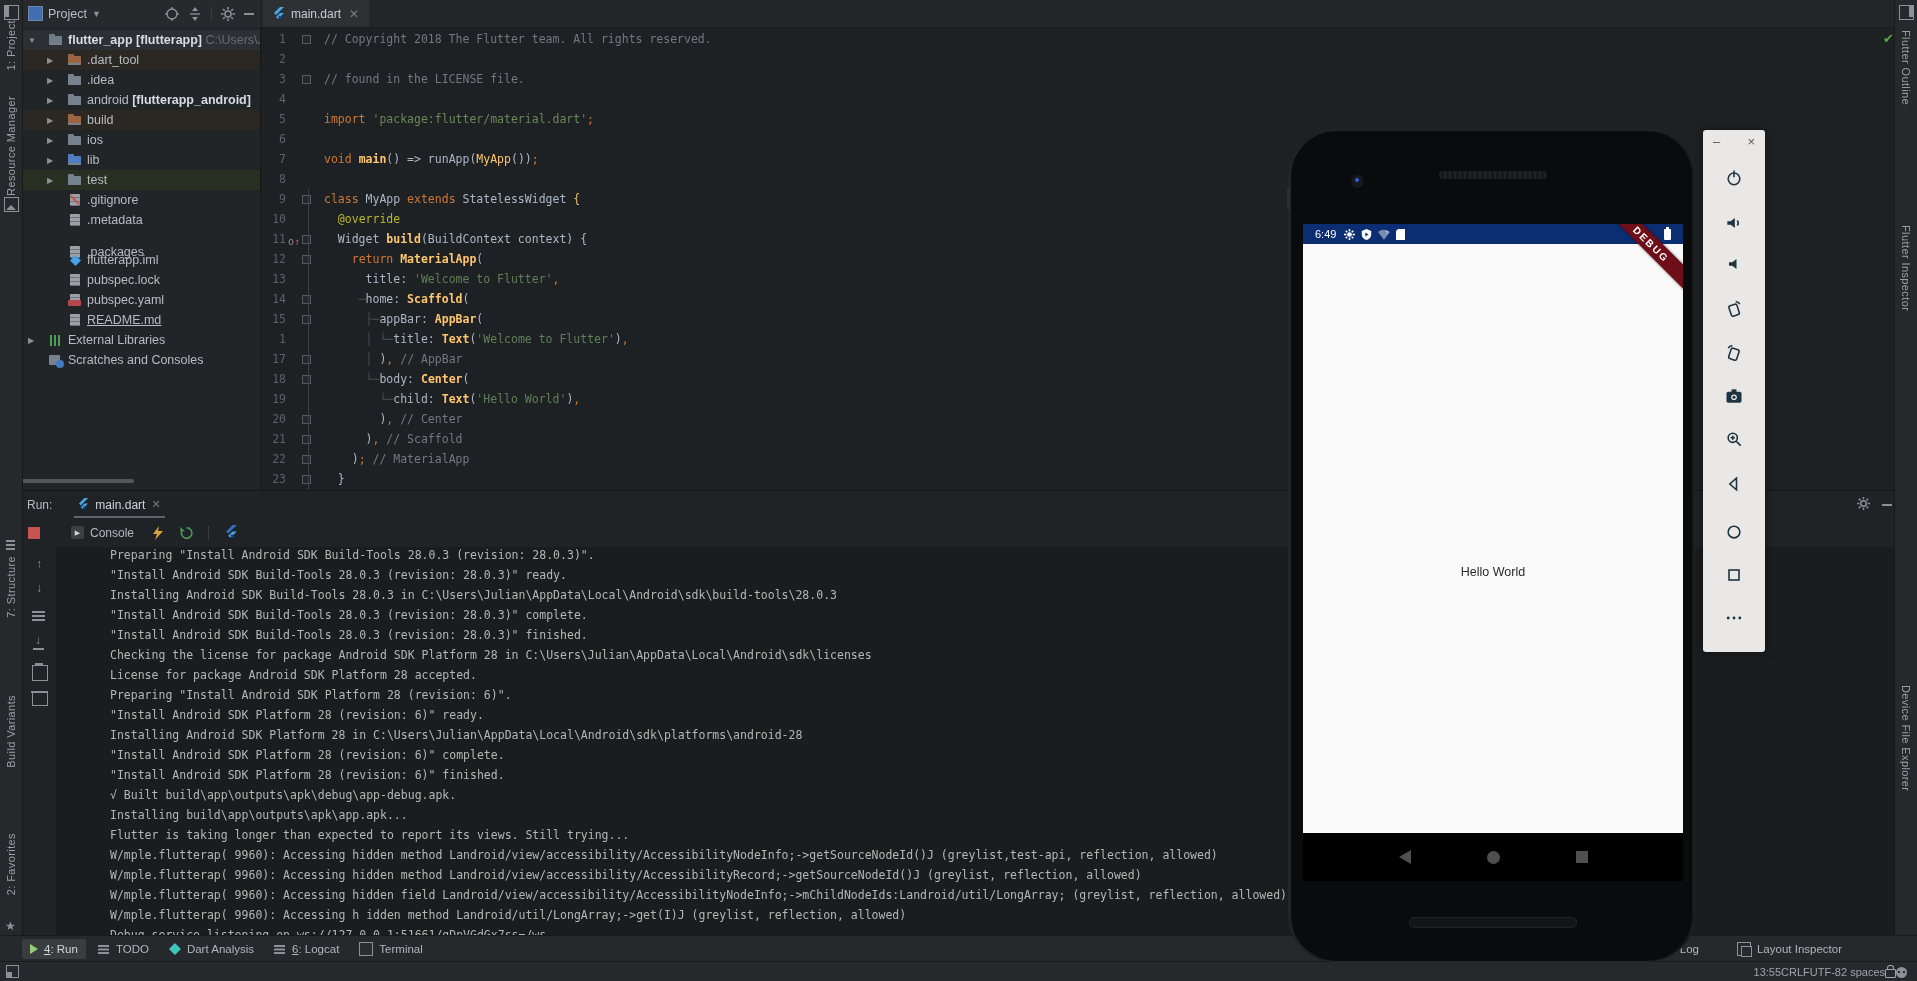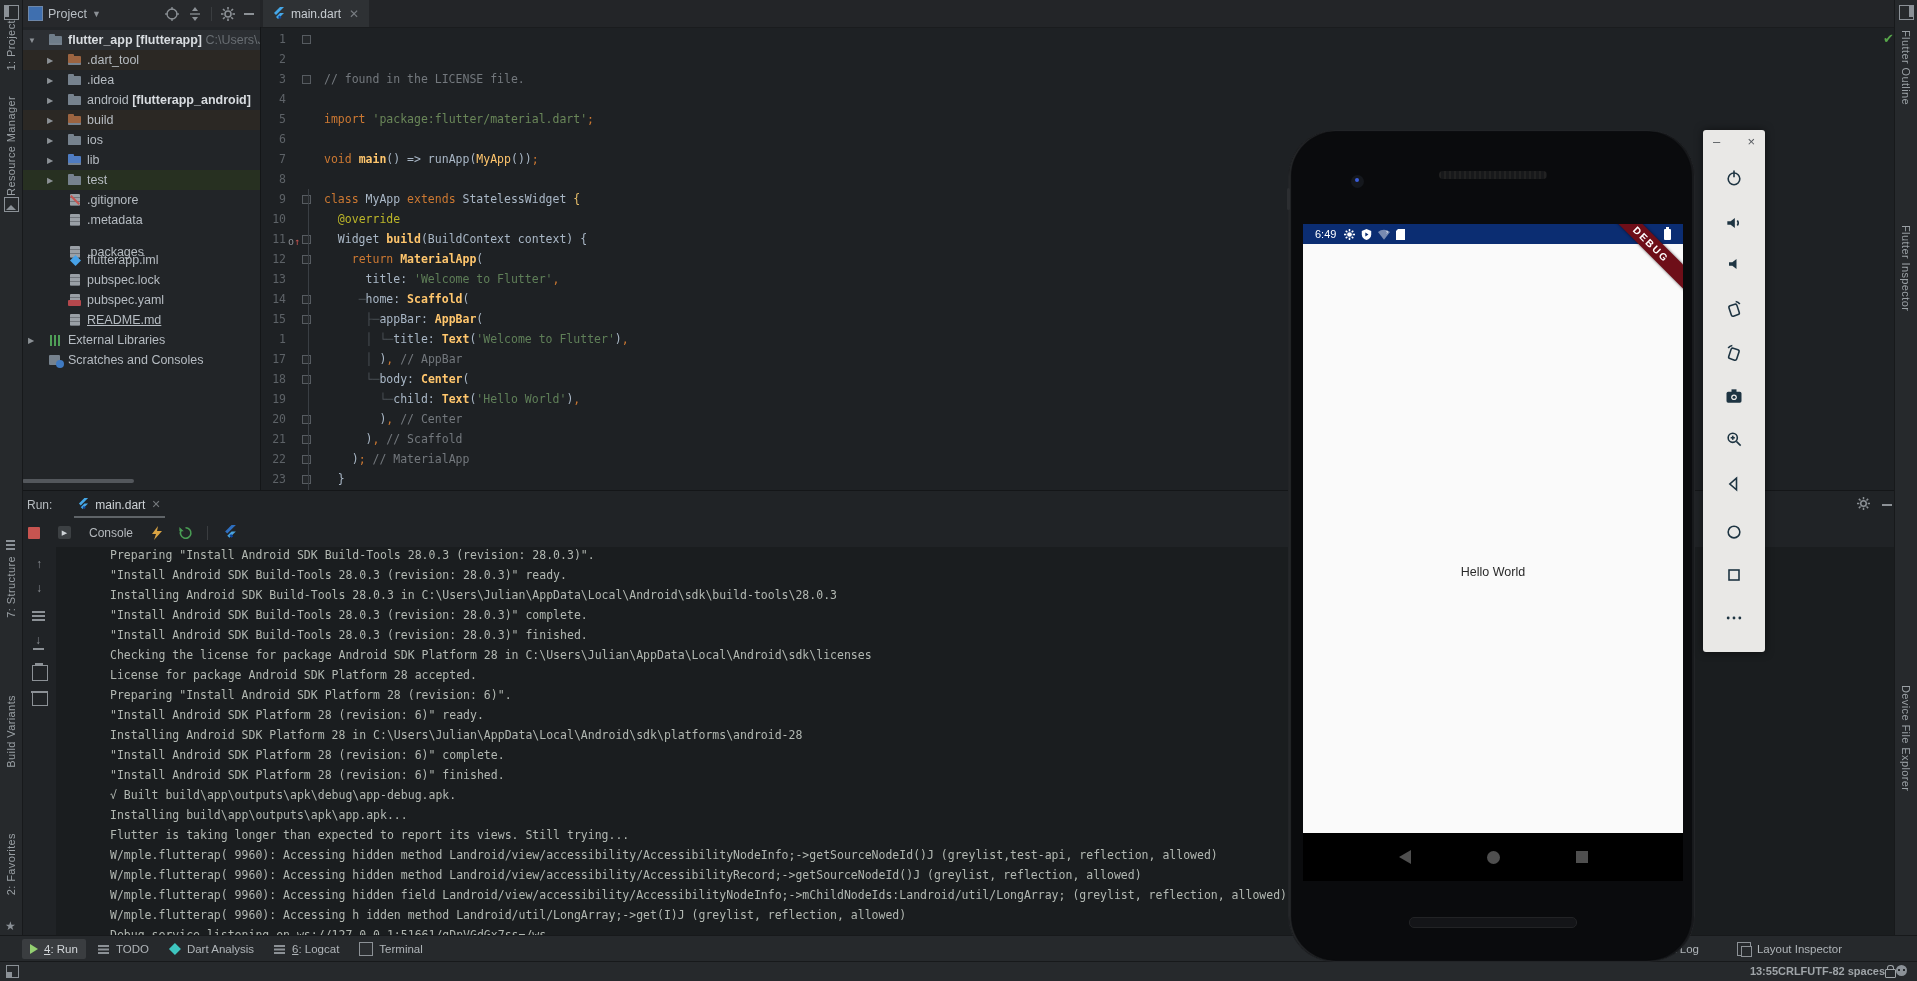--- a/index.html
+++ b/index.html
@@ -92,21 +92,21 @@
 
   
   .run-panel{position:absolute;left:22px;top:490px;right:17px;height:455px;background:#202326;
        border-top:1px solid #141618;z-index:2;}
   .run-hdr{position:absolute;left:0;top:0;right:0;height:27px;display:flex;align-items:center;color:#b7bcc0;font-size:12px;}
   .run-tab{display:flex;align-items:center;gap:6px;margin-left:22px;color:#ced3d7;position:relative;padding:5px 4px;}
   .run-tab .u{position:absolute;left:0;right:0;bottom:-1px;height:2px;background:#5f6468;}
   .run-toolrow{position:absolute;left:0;top:27px;right:0;height:29px;display:flex;align-items:center;
        border-bottom:1px solid #17191b;background:#202326;}
   .stopbtn{width:12px;height:12px;background:#c75450;margin-left:6px;border-radius:1px;}
-  .console-tab{display:flex;align-items:center;gap:18px;margin-left:18px;color:#b4b9bd;font-size:12px;}
+  .console-tab{display:flex;align-items:center;gap:6px;margin-left:31px;color:#b4b9bd;font-size:12px;}
   .cbox{width:13px;height:13px;background:#3c4043;border-radius:2px;color:#cfd4d8;font-size:7px;
         display:flex;align-items:center;justify-content:center;}
   .rail{position:absolute;left:0;top:56px;bottom:0;width:34px;background:#202326;border-right:1px solid #17191b;}
   .rail .ric{position:absolute;left:10px;width:14px;height:14px;color:#8c9196;font-size:12px;line-height:14px;text-align:center;}
   .ric.box{border:1px solid #8c9196;}
   .ric.box.print::before{content:'';position:absolute;left:2px;top:-3px;width:8px;height:3px;background:#8c9196;}
   .ric.box.trash{border-top:none;}
   .ric.box.trash::before{content:'';position:absolute;left:-2px;top:0;width:16px;height:1.5px;background:#8c9196;}
   .ric.wrap::before{content:'';position:absolute;left:0;top:2px;width:13px;height:2px;background:#8c9196;
        box-shadow:0 4px 0 #8c9196,0 8px 0 #8c9196;}
@@ -127,21 +127,21 @@
   .bi-play{width:0;height:0;border-left:8px solid #94d071;border-top:5px solid transparent;border-bottom:5px solid transparent;}
   .bi-lines::before{content:'';position:absolute;left:0;top:2px;width:11px;height:1.5px;background:#8c9196;
        box-shadow:0 3.5px 0 #8c9196,0 7px 0 #8c9196;}
   .bi-dart{background:#3ec6c0;clip-path:polygon(50% 0,100% 50%,50% 100%,0 50%);}
   .bi-term{border:1px solid #8c9196;background:#2a2d30;}
   .bi-bubble{border:1.5px solid #8c9196;border-radius:50% 50% 50% 0;}
   .bi-layout{border:1px solid #8c9196;}
   .bi-layout::before{content:'';position:absolute;left:3px;top:3px;width:9px;height:9px;border:1px solid #8c9196;background:#26292c;}
   .statusbar{position:absolute;left:0;right:0;bottom:0;height:19px;background:#26292c;border-top:1px solid #17191b;
        display:flex;align-items:center;z-index:5;font-size:11px;color:#9fa4a8;}
-  .sb-right{position:absolute;right:10px;display:flex;align-items:flex-start;gap:0;font-weight:bold;}
+  .sb-right{position:absolute;right:10px;display:flex;align-items:flex-end;gap:0;}
   .sb-corner{margin-left:6px;width:11px;height:11px;border:1px solid #8b9197;position:relative;}
   .sb-corner::before{content:'';position:absolute;left:0;bottom:0;width:5px;height:5px;background:#8b9197;}
   .lockico{width:9px;height:7px;border:1.5px solid #9fa4a8;border-radius:1px;position:relative;margin-top:4px;}
   .lockico::before{content:'';position:absolute;left:1px;top:-5px;width:5px;height:4px;border:1.5px solid #9fa4a8;border-bottom:none;border-radius:3px 3px 0 0;}
   .hector{width:11px;height:11px;border-radius:50%;background:#8b9197;position:relative;}
   .hector::before{content:'';position:absolute;left:2px;top:4px;width:2px;height:2px;background:#26292c;box-shadow:5px 0 0 #26292c;}
 
   
   .emu-toolbar{position:absolute;left:1703px;top:130px;width:62px;height:522px;background:#e9e8e6;
        border-radius:3px;z-index:20;box-shadow:0 0 8px rgba(0,0,0,.5);}
@@ -356,20 +356,21 @@
         </div>
       </div>
     <div class="hscroll"></div>
   </div>
 
   <div class="editor">
     <div id="elines">
         <div class="eline" style="top: 2px;">
           <span class="lnum">1</span>
           <span class="fold o"></span>
+          <span class="code"><span class="tk-cmt">// Copyright 2018 The Flutter team. All rights reserved.</span></span>
         </div>
         <div class="eline" style="top: 22px;">
           <span class="lnum">2</span>
         </div>
         <div class="eline" style="top: 42px;">
           <span class="lnum">3</span>
           <span class="fold c"></span>
           <span class="code"><span class="tk-cmt">// found in the LICENSE file.</span></span>
         </div>
         <div class="eline" style="top: 62px;">

